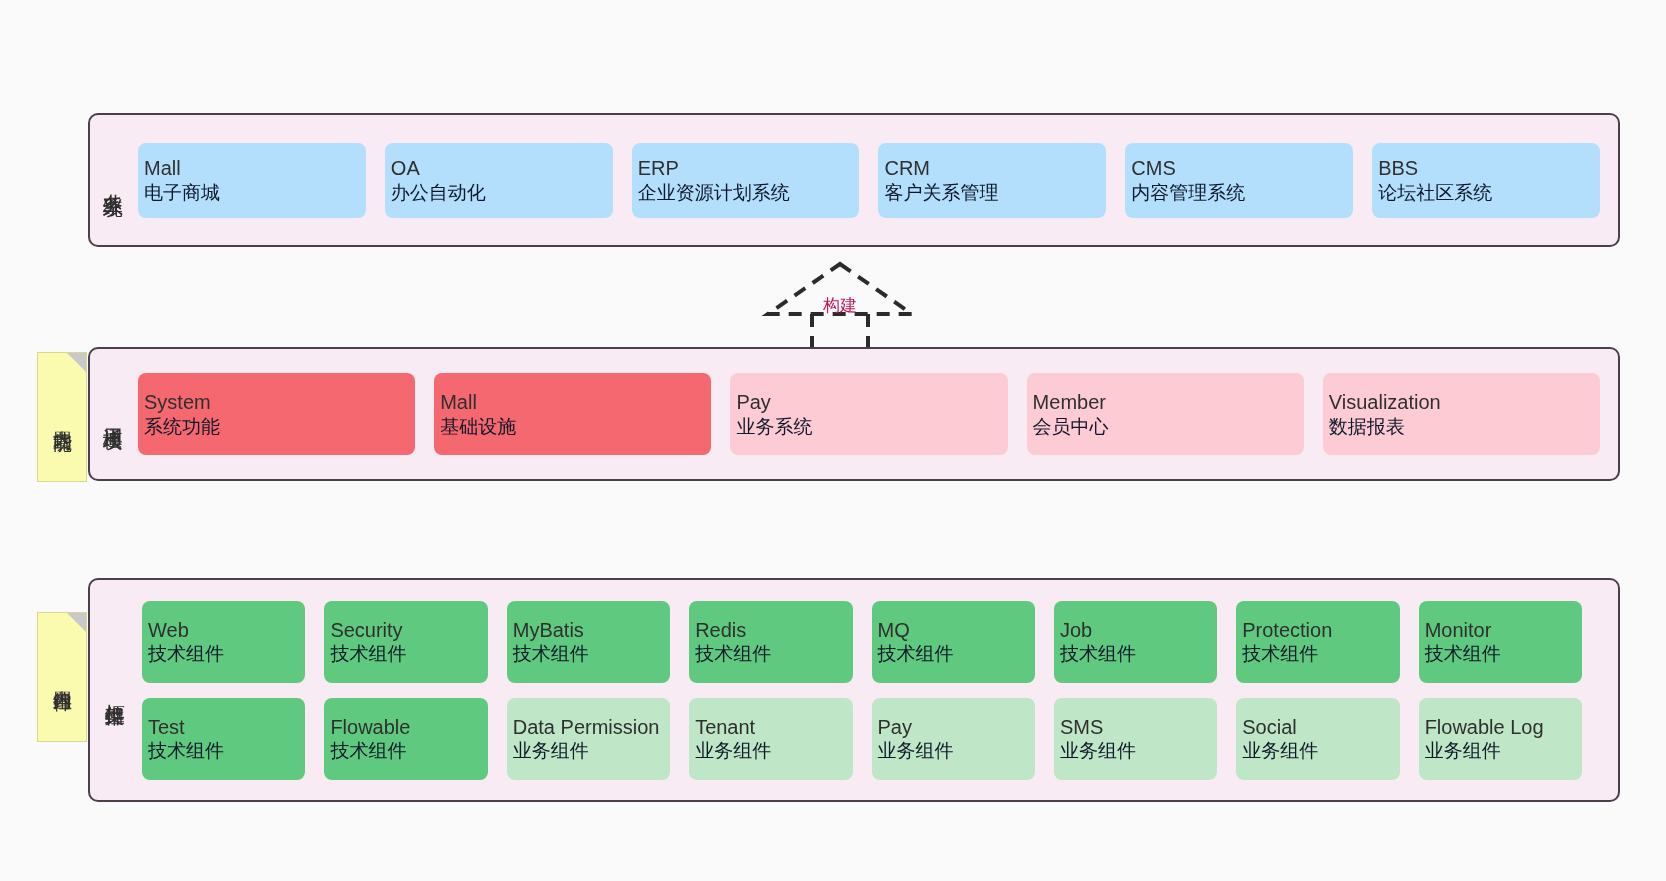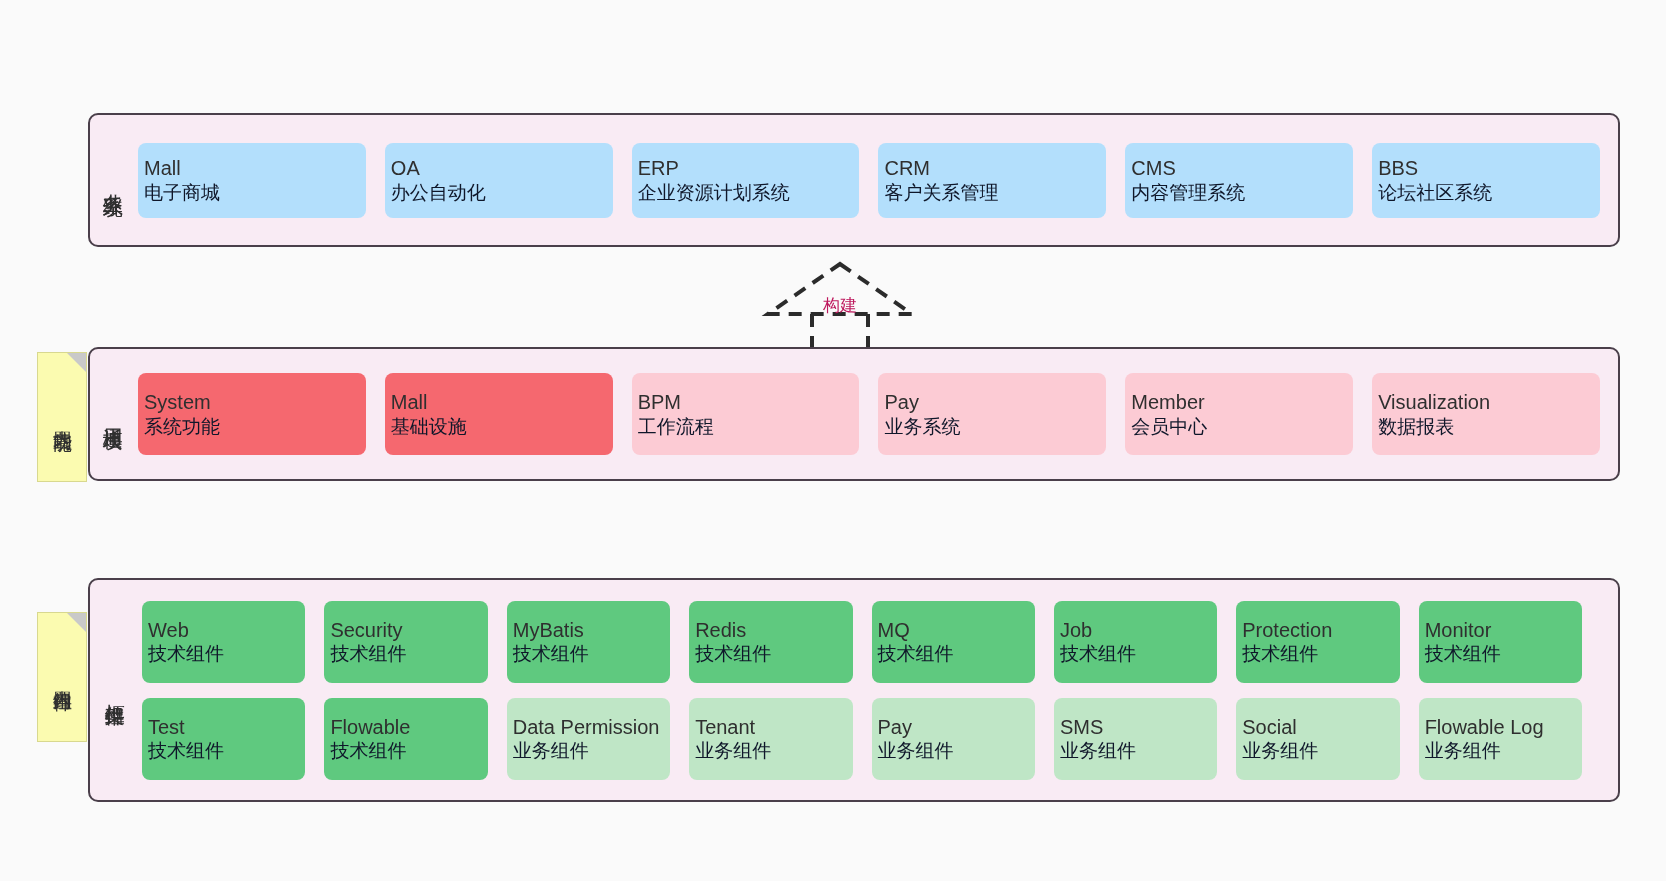--- a/index.html
+++ b/index.html
@@ -216,24 +216,20 @@
       <div class="cell-row">
         <div class="cell c-red">
           <div class="t1">System</div>
           <div class="t2">系统功能</div>
         </div>
         <div class="cell c-red">
           <div class="t1">Mall</div>
           <div class="t2">基础设施</div>
         </div>
         <div class="cell c-pink">
-          <div class="t1">BPM</div>
-          <div class="t2">工作流程</div>
-        </div>
-        <div class="cell c-pink">
           <div class="t1">Pay</div>
           <div class="t2">业务系统</div>
         </div>
         <div class="cell c-pink">
           <div class="t1">Member</div>
           <div class="t2">会员中心</div>
         </div>
         <div class="cell c-pink">
           <div class="t1">Visualization</div>
           <div class="t2">数据报表</div>

